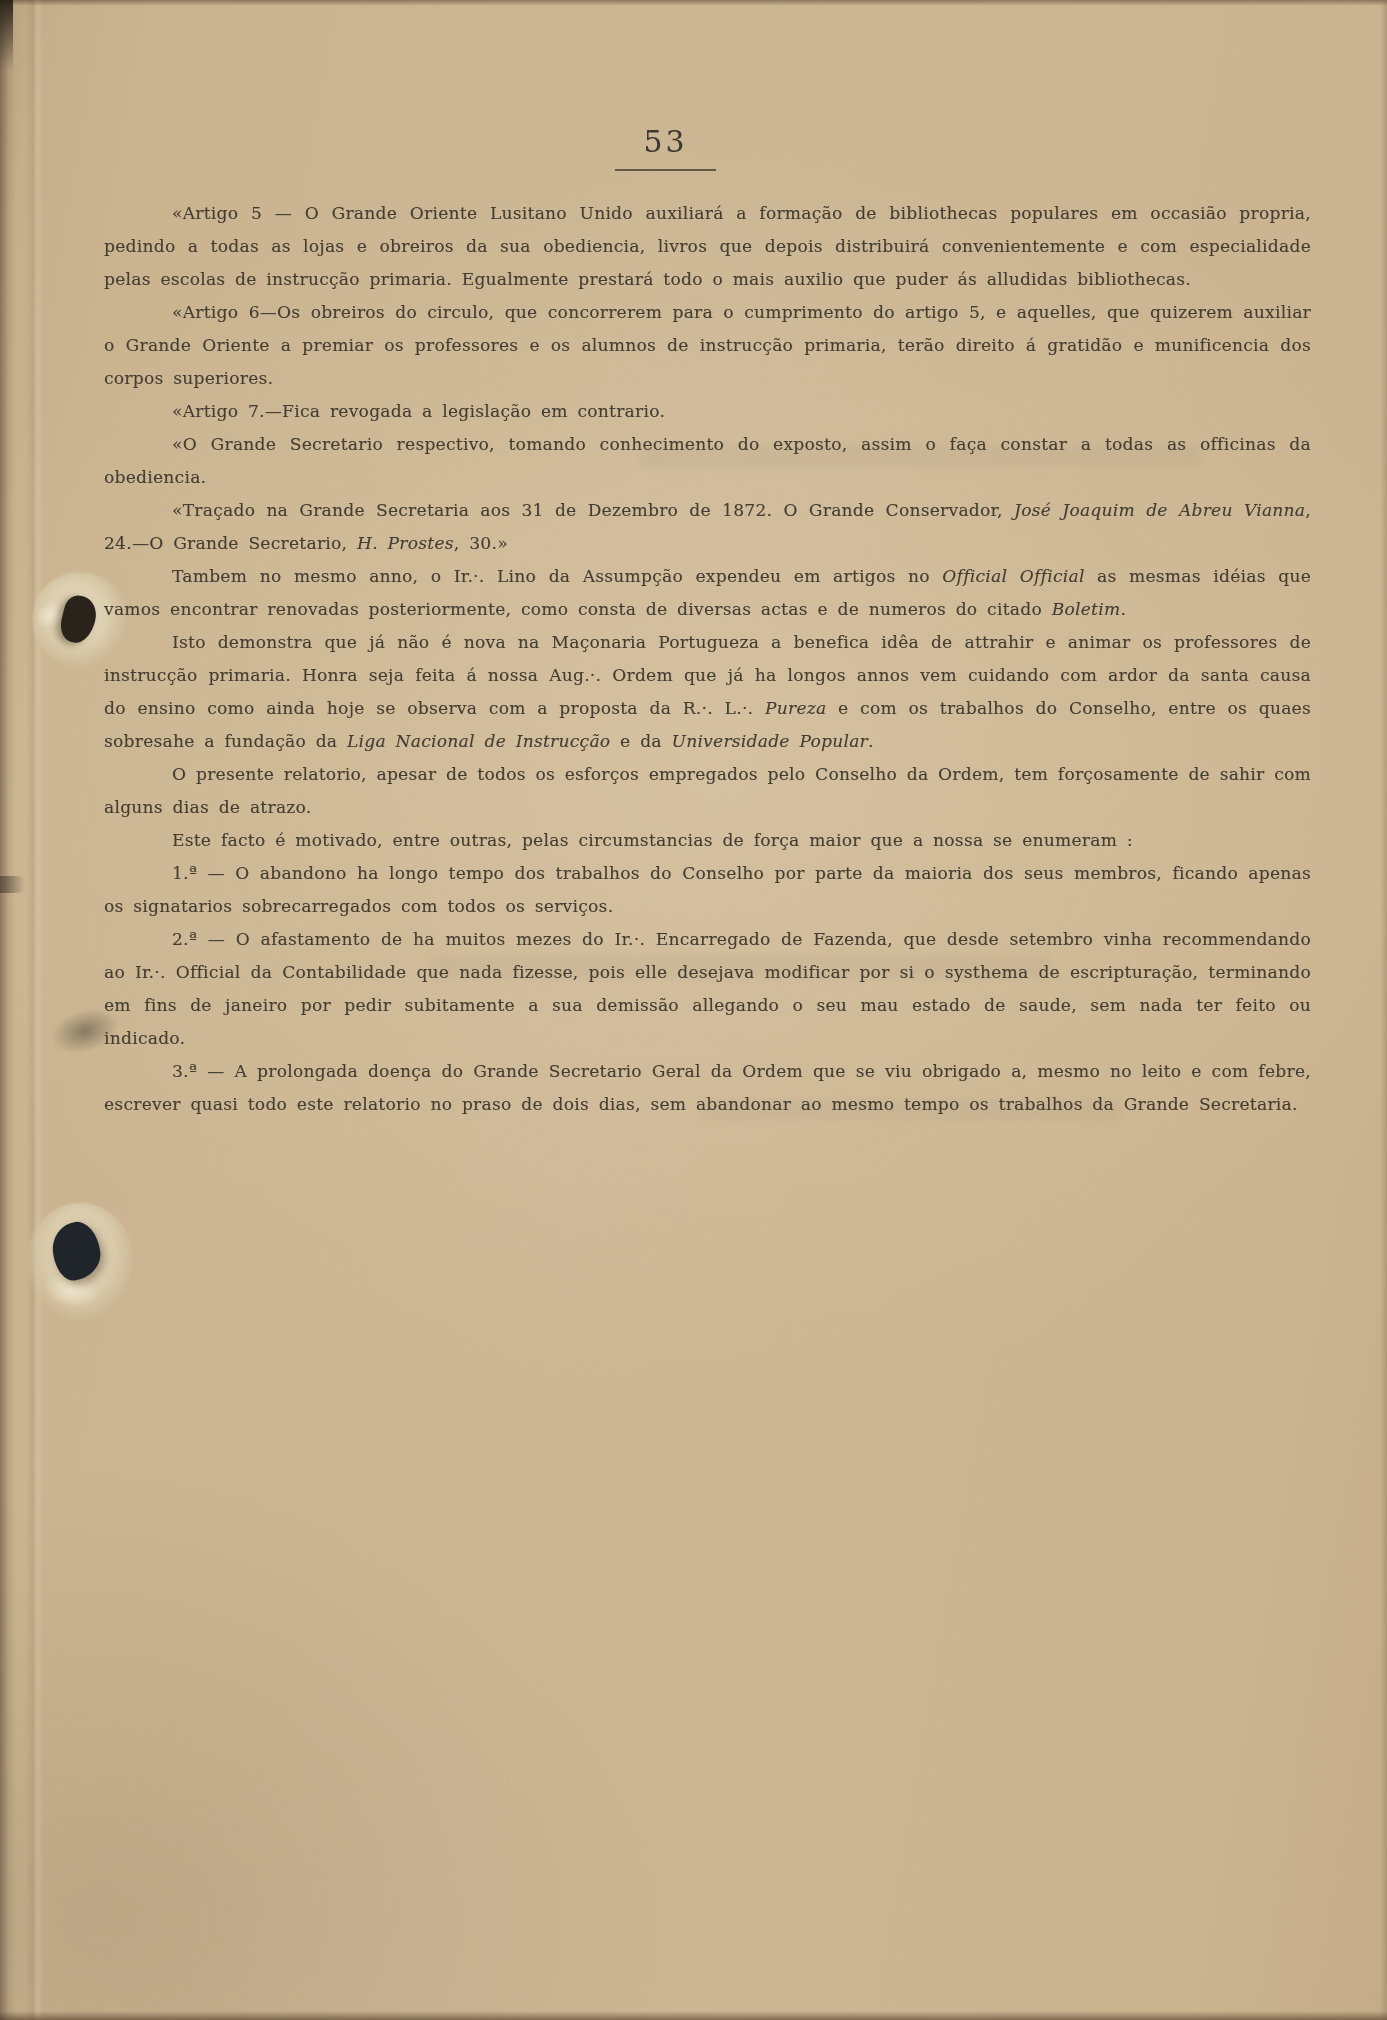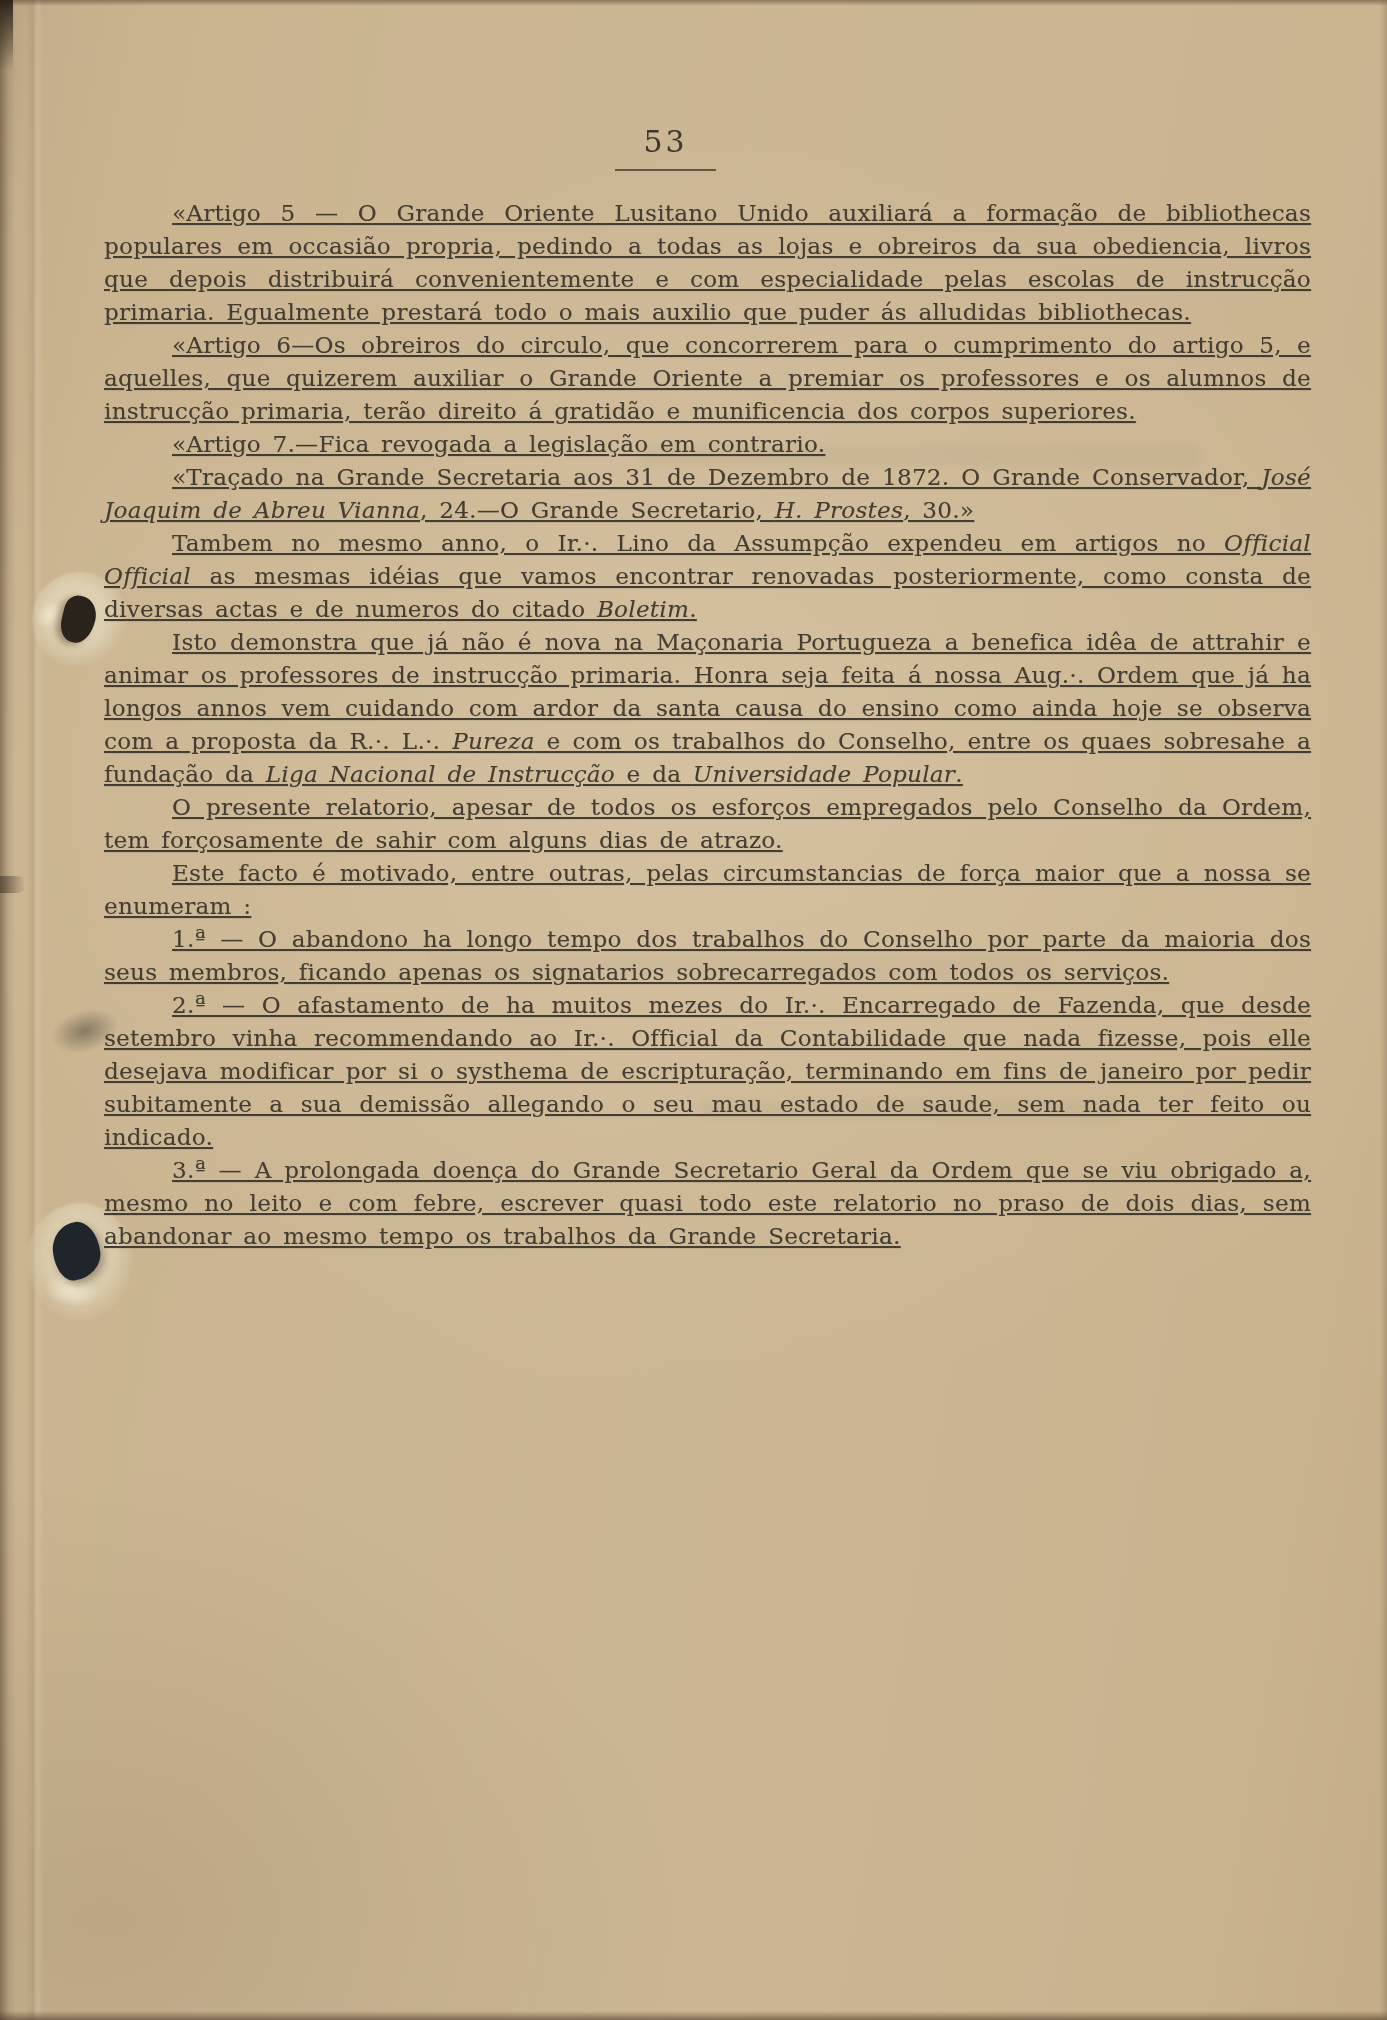--- a/index.html
+++ b/index.html
@@ -55,22 +55,22 @@
   .ghost{position:absolute;background:rgba(128,124,98,.07);filter:blur(3px);border-radius:6px;}
   .ghost1{left:640px;top:445px;width:560px;height:22px;}
   .ghost2{left:430px;top:955px;width:620px;height:24px;}
   .ghost3{left:700px;top:1100px;width:420px;height:20px;}
   
   .content{position:absolute;left:104px;right:76px;top:96px;color:#443d32;margin-top:28px;}
   .pagenum-wrap{text-align:center;transform:translateX(-42px);margin-bottom:26px;}
   .pagenum{display:inline-block;font-size:30px;letter-spacing:3px;color:#3e382e;
     border-bottom:2px solid rgba(72,64,48,.8);padding:0 28px 10px;}
   .para{margin:0;text-indent:68px;text-align:justify;
-    font-size:23px;line-height:33px;word-spacing:4px;letter-spacing:.3px;
-    text-shadow:.4px .4px 0 rgba(62,54,42,.28);text-decoration:underline;}
+    font-size:17px;line-height:33px;word-spacing:4px;letter-spacing:.3px;
+    text-shadow:.4px .4px 0 rgba(62,54,42,.28);}
   .it{font-style:italic;}
   .nota{margin:46px 0 50px;text-align:center;font-size:36px;font-weight:bold;
     letter-spacing:2px;color:#373128;text-shadow:.5px .5px 0 rgba(55,49,40,.35);}
 </style>
 </head>
 <body>
 
 <div class="page">
   <div class="crease"></div>
   <div class="edge-top"></div>
@@ -97,20 +97,21 @@
   </div>
 
   <div class="content">
     <div class="pagenum-wrap">
       <span class="pagenum">53</span>
     </div>
     <div id="body-paragraphs">
         <p class="para"><span>«Artigo 5 — O Grande Oriente Lusitano Unido auxiliará a formação de bibliothecas populares em occasião propria, pedindo a todas as lojas e obreiros da sua obediencia, livros que depois distribuirá convenientemente e com especialidade pelas escolas de instrucção primaria. Egualmente prestará todo o mais auxilio que puder ás alludidas bibliothecas.</span></p>
         <p class="para"><span>«Artigo 6—Os obreiros do circulo, que concorrerem para o cumprimento do artigo 5, e aquelles, que quizerem auxiliar o Grande Oriente a premiar os professores e os alumnos de instrucção primaria, terão direito á gratidão e munificencia dos corpos superiores.</span></p>
         <p class="para"><span>«Artigo 7.—Fica revogada a legislação em contrario.</span></p>
+        <p class="para"><span>«O Grande Secretario respectivo, tomando conhecimento do exposto, assim o faça constar a todas as officinas da obediencia.</span></p>
         <p class="para"><span>«Traçado na Grande Secretaria aos 31 de Dezembro de 1872. O Grande Conservador, </span><span class="it">José Joaquim de Abreu Vianna</span><span>, 24.—O Grande Secretario, </span><span class="it">H. Prostes</span><span>, 30.»</span></p>
         <p class="para"><span>Tambem no mesmo anno, o Ir.·. Lino da Assumpção expendeu em artigos no </span><span class="it">Official Official</span><span> as mesmas idéias que vamos encontrar renovadas posteriormente, como consta de diversas actas e de numeros do citado </span><span class="it">Boletim</span><span>.</span></p>
         <p class="para"><span>Isto demonstra que já não é nova na Maçonaria Portugueza a benefica idêa de attrahir e animar os professores de instrucção primaria. Honra seja feita á nossa Aug.·. Ordem que já ha longos annos vem cuidando com ardor da santa causa do ensino como ainda hoje se observa com a proposta da R.·. L.·. </span><span class="it">Pureza</span><span> e com os trabalhos do Conselho, entre os quaes sobresahe a fundação da </span><span class="it">Liga Nacional de Instrucção</span><span> e da </span><span class="it">Universidade Popular</span><span>.</span></p>
       </div>
     <div id="note-paragraphs">
         <p class="para"><span>O presente relatorio, apesar de todos os esforços empregados pelo Conselho da Ordem, tem forçosamente de sahir com alguns dias de atrazo.</span></p>
         <p class="para"><span>Este facto é motivado, entre outras, pelas circumstancias de força maior que a nossa se enumeram :</span></p>
         <p class="para"><span>1.ª — O abandono ha longo tempo dos trabalhos do Conselho por parte da maioria dos seus membros, ficando apenas os signatarios sobrecarregados com todos os serviços.</span></p>
         <p class="para"><span>2.ª — O afastamento de ha muitos mezes do Ir.·. Encarregado de Fazenda, que desde setembro vinha recommendando ao Ir.·. Official da Contabilidade que nada fizesse, pois elle desejava modificar por si o systhema de escripturação, terminando em fins de janeiro por pedir subitamente a sua demissão allegando o seu mau estado de saude, sem nada ter feito ou indicado.</span></p>
         <p class="para"><span>3.ª — A prolongada doença do Grande Secretario Geral da Ordem que se viu obrigado a, mesmo no leito e com febre, escrever quasi todo este relatorio no praso de dois dias, sem abandonar ao mesmo tempo os trabalhos da Grande Secretaria.</span></p>

